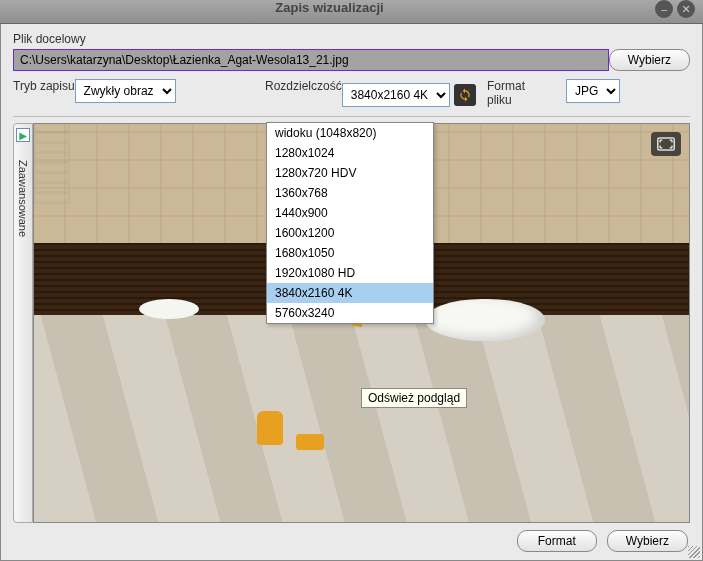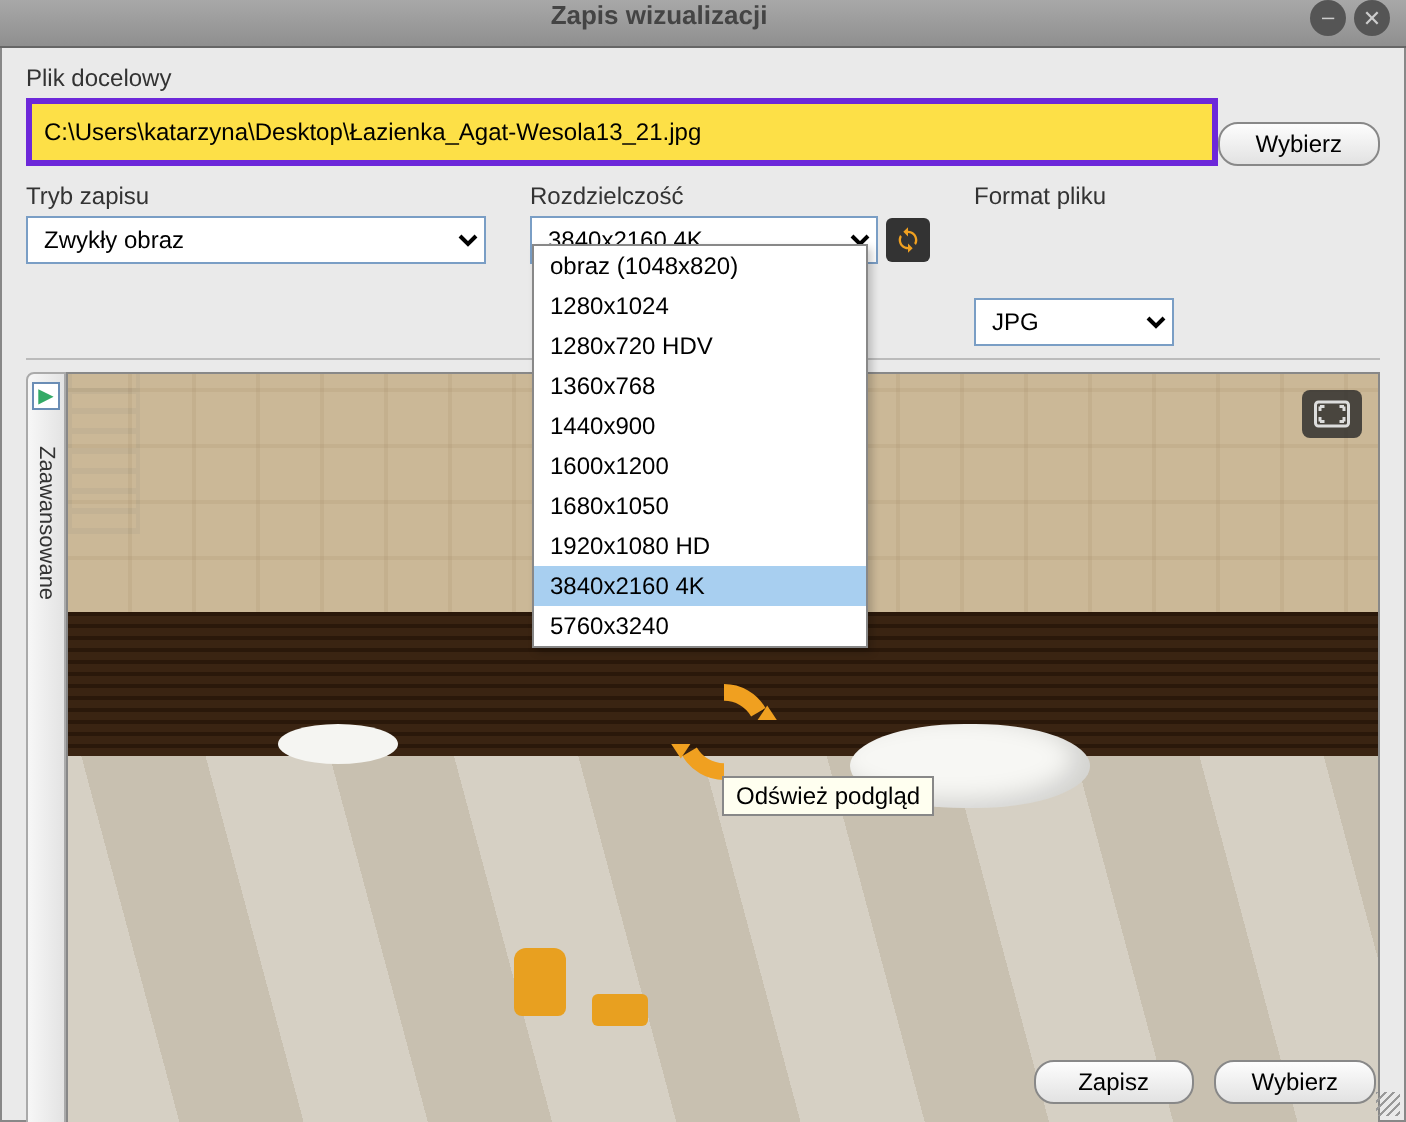--- a/index.html
+++ b/index.html
@@ -7,26 +7,26 @@
 
 .titlebar { background: linear-gradient(to bottom, #a8a8a8, #8f8f8f); height: 24px; display: flex; align-items: flex-start; padding: 0 8px; border-bottom: 1px solid #666; }
 .titlebar-title { flex: 1; text-align: center; color: #444; font-size: 13px; font-weight: bold; }
 .titlebar-btn { width: 18px; height: 18px; border-radius: 50%; background: #555; color: #ccc; display: inline-flex; align-items: center; justify-content: center; font-size: 11px; margin-left: 4px; cursor: pointer; }
 
 .dialog-body { background: #eaeaea; padding: 8px 12px; height: 537px; position: relative; border: 1px solid #888; border-top: none; }
 
 .field-label { font-size: 12px; color: #333; margin-bottom: 3px; display: block; }
 .row1 { display: flex; gap: 0; align-items: flex-end; margin-bottom: 8px; }
 .row1 .path-col { flex: 1; }
-.text-input { width: 100%; height: 34px; border: 3px solid #6d28d9; padding: 2px 6px; font-size: 12px; background: #fde047; }
+.text-input { width: 100%; height: 22px; border: 1px solid #6d28d9; padding: 2px 6px; font-size: 12px; background: #a3a3a3; }
 .btn { height: 22px; border: 1px solid #888; border-radius: 10px; background: linear-gradient(to bottom,#fdfdfd,#e2e2e2); font-size: 12px; padding: 0 18px; cursor: pointer; }
 .btn-wide { min-width: 80px; }
 
 .row2 { display: flex; gap: 22px; margin-bottom: 6px; }
-.col { display: flex; flex-direction: column; }
+.col { display: flex; flex-direction: row; }
 .col-mode { width: 230px; }
 .col-res { width: 200px; }
 .col-fmt { width: 100px; gap: 41px; }
 .select { height: 24px; border: 1px solid #7a9ec5; background: #fff; font-size: 12px; padding: 0 4px; color: #000; }
 .select-wrap { display: flex; align-items: center; gap: 4px; }
 .refresh-btn { width: 22px; height: 22px; background: #333; border-radius: 3px; display: inline-flex; align-items: center; justify-content: center; cursor: pointer; color:#f0a020; font-size:14px; }
 
 .divider { border: none; border-top: 1px solid #bbb; margin: 6px 0; }
 
 .preview-area { position: relative; height: 400px; display: flex; }
@@ -134,28 +134,28 @@
       <div class="preview-top">
         <svg viewBox="0 0 24 18">
             <rect x="1" y="1" width="22" height="16" rx="2" fill="none" stroke="#ddd" stroke-width="2"></rect>
             <path stroke="#ddd" stroke-width="2" fill="none" d="M4 4h3M4 4v3M20 4h-3M20 4v3M4 14h3M4 14v-3M20 14h-3M20 14v-3"></path>
           </svg>
       </div>
     </div>
   </div>
 
   <div class="bottom-btns">
-    <button class="btn btn-wide">Zapisz</button>
+    <button class="btn btn-wide">Format</button>
     <button class="btn btn-wide">Wybierz</button>
   </div>
 
   <div class="resize-grip"></div>
 
   <div class="dropdown-list" id="res-dropdown">
-      <div class="dropdown-item">obraz (1048x820)</div>
+      <div class="dropdown-item">widoku (1048x820)</div>
       <div class="dropdown-item">1280x1024</div>
       <div class="dropdown-item">1280x720 HDV</div>
       <div class="dropdown-item">1360x768</div>
       <div class="dropdown-item">1440x900</div>
       <div class="dropdown-item">1600x1200</div>
       <div class="dropdown-item">1680x1050</div>
       <div class="dropdown-item">1920x1080 HD</div>
       <div class="dropdown-item selected">3840x2160 4K</div>
       <div class="dropdown-item">5760x3240</div>
     </div>

